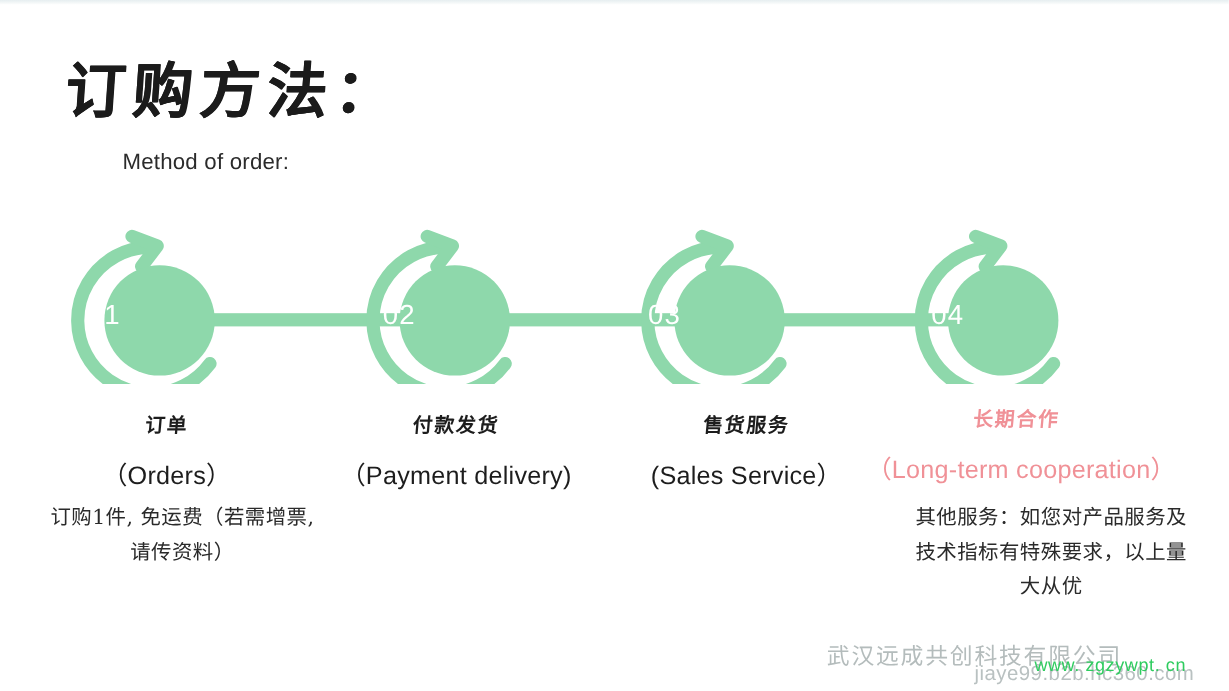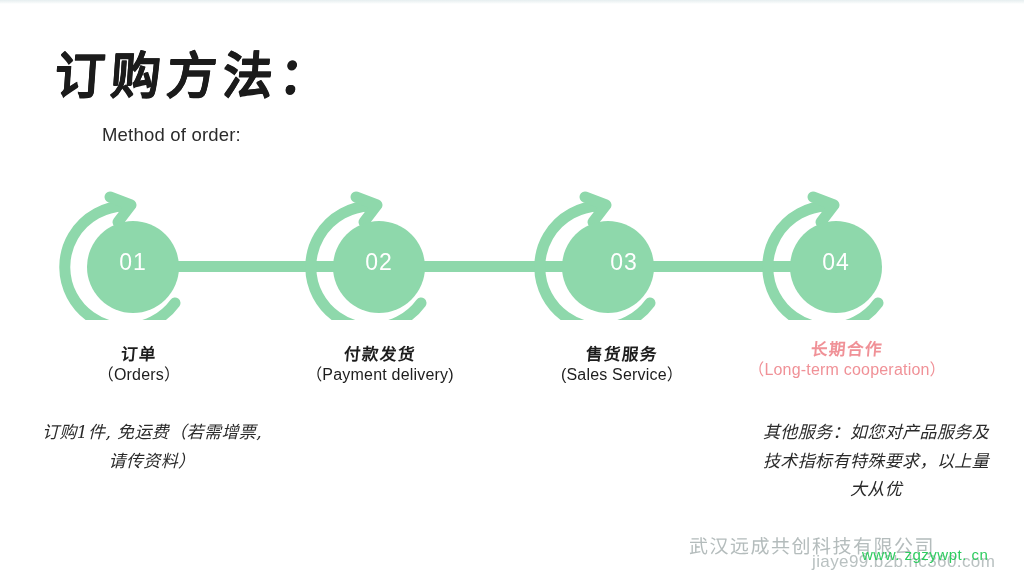--- a/index.html
+++ b/index.html
@@ -67,21 +67,20 @@
     top: 160px;
     width: 1024px;
     height: 160px;
   }
   #diagram svg {
     display: block;
   }
   .step-num {
     position: absolute;
     width: 120px;
-    text-align: center;
     top: 251px;
     font-size: 23px;
     color: #ffffff;
     font-weight: 400;
     letter-spacing: 1px;
     line-height: 1;
     font-family: "Liberation Sans", sans-serif;
   }
 
   
@@ -96,44 +95,43 @@
     font-size: 16.5px;
     font-weight: 700;
     letter-spacing: 1.5px;
     color: #1d1d1d;
     line-height: 1.15;
     white-space: nowrap;
     transform: skewX(-5deg);
     display: inline-block;
   }
   .lbl-en {
-    font-size: 16px;
+    font-size: 21px;
     font-weight: 400;
     color: #1d1d1d;
     letter-spacing: 0.2px;
     line-height: 1.3;
     white-space: nowrap;
-    margin-top: 0;
+    margin-top: 18px;
   }
   .step-label.accent .lbl-cn,
   .step-label.accent .lbl-en {
     color: #f09197;
   }
 
   
   .step-body {
     position: absolute;
     top: 418px;
     font-family: "DejaVu Serif", "Liberation Serif", serif;
     font-size: 17px;
     line-height: 1.68;
     color: #2a2a2a;
     text-align: center;
     letter-spacing: 0.4px;
-    font-style: italic;
   }
 
   
   .wm {
     position: absolute;
     white-space: nowrap;
     pointer-events: none;
   }
   .wm-company {
     left: 689px;
@@ -201,21 +199,21 @@
       <g>
         <path d="M 827 46 A 61 61 0 1 0 878 143" fill="none" stroke="#8ed8ab" stroke-width="11" stroke-linecap="round"></path>
         <path d="M 813 37 L 834 45 L 821 62" fill="none" stroke="#8ed8ab" stroke-width="11" stroke-linecap="round" stroke-linejoin="round"></path>
         <circle cx="836" cy="107" r="46" fill="#8ed8ab"></circle>
       </g>
     </svg>
   </div>
 
   <div class="step-num" style="left:73px">01</div>
   <div class="step-num" style="left:319px">02</div>
-  <div class="step-num" style="left:564px">03</div>
+  <div class="step-num" style="left:540px">03</div>
   <div class="step-num" style="left:776px">04</div>
 
   <div class="step-label" style="left:14px">
     <div class="lbl-cn">订单</div>
     <div class="lbl-en">（Orders）</div>
   </div>
   <div class="step-label" style="left:255px">
     <div class="lbl-cn">付款发货</div>
     <div class="lbl-en">（Payment delivery)</div>
   </div>

